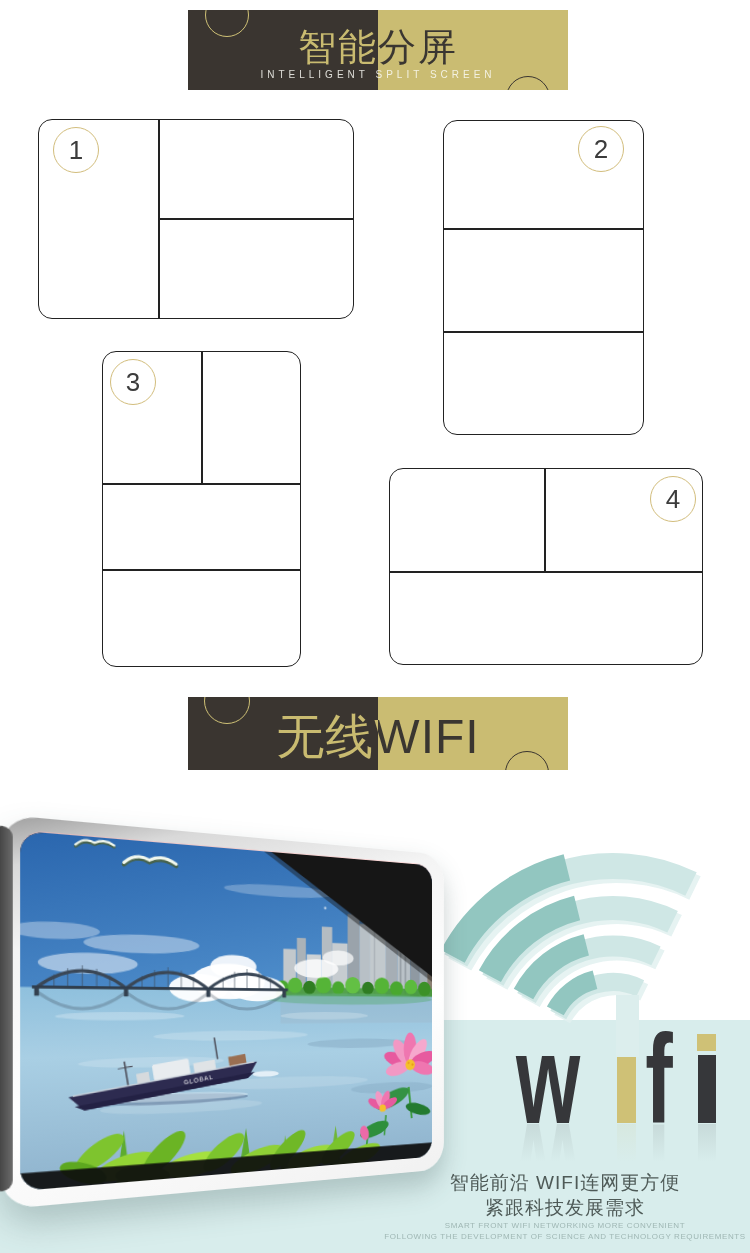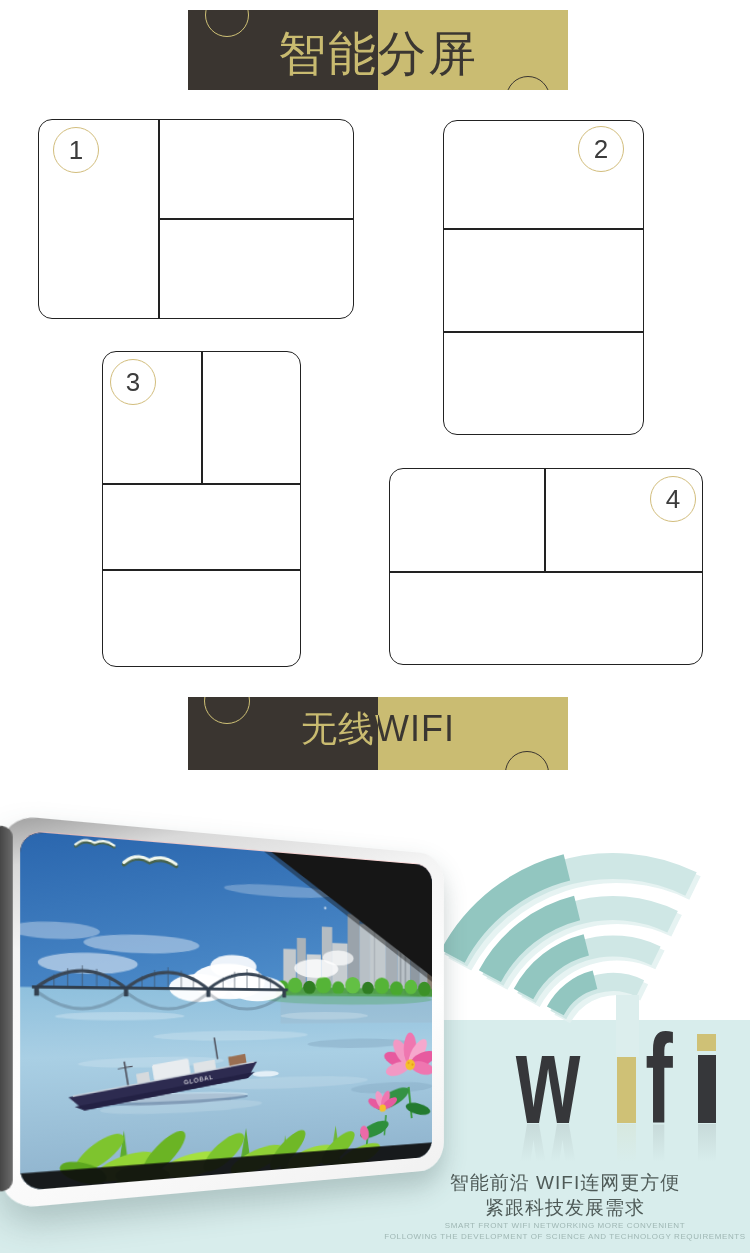--- a/index.html
+++ b/index.html
@@ -8,25 +8,25 @@
 
   
   .banner{position:absolute;left:188px;width:380px;overflow:hidden;
           background:linear-gradient(90deg,#3a3530 50%,#cabc72 50%);}
   .banner1{top:10px;height:80px;}
   .banner2{top:697px;height:73px;}
   .banner .deco{position:absolute;border-radius:50%;background:transparent;}
   .banner .deco.gold{border:1.5px solid #cfc176;}
   .banner .deco.dark{border:1.5px solid #3a3530;}
   .banner-title{position:absolute;left:0;width:100%;text-align:center;
-        font-size:48px;font-weight:400;letter-spacing:2px;
+        font-size:38px;font-weight:400;letter-spacing:2px;
         background:linear-gradient(90deg,#c9bb70 50%,#3a3631 50%);
         -webkit-background-clip:text;background-clip:text;color:transparent;}
   .banner1 .banner-title{top:12px;}
-  .banner2 .banner-title{top:8px;font-size:36px;letter-spacing:1px;}
+  .banner2 .banner-title{top:8px;font-size:48px;letter-spacing:1px;}
   .banner-sub{position:absolute;left:0;width:100%;text-align:center;
         font-size:10px;letter-spacing:4px;color:rgba(250,250,244,.85);}
   .banner1 .banner-sub{top:59px;}
   .banner2 .banner-sub{top:52px;}
 
   
   .layout-box{position:absolute;border:1.5px solid #222222;border-radius:14px;background:#ffffff;}
   .box1{left:38px;top:119px;width:314px;height:198px;}
   .box2{left:443px;top:120px;width:199px;height:313px;}
   .box3{left:102px;top:351px;width:197px;height:314px;}
@@ -58,20 +58,21 @@
 </style>
 </head>
 <body>
 
 <div class="page">
 
   <div class="banner banner1">
     <span class="deco gold" style="left:17px;top:-17px;width:42px;height:42px;"></span>
     <span class="deco dark" style="left:318px;top:66px;width:42px;height:42px;"></span>
     <div class="banner-title">智能分屏</div>
+    <div class="banner-sub">INTELLIGENT SPLIT SCREEN</div>
   </div>
 
   <div class="layout-box box1">
     <div class="line" style="left:119px;top:0;width:1.5px;height:100%;"></div>
     <div class="line" style="left:119px;top:98px;right:0;height:1.5px;"></div>
     <span class="num-circle" style="left:14px;top:7px;">1</span>
   </div>
 
   <div class="layout-box box2">
     <div class="line" style="left:0;top:107px;width:100%;height:1.5px;"></div>

